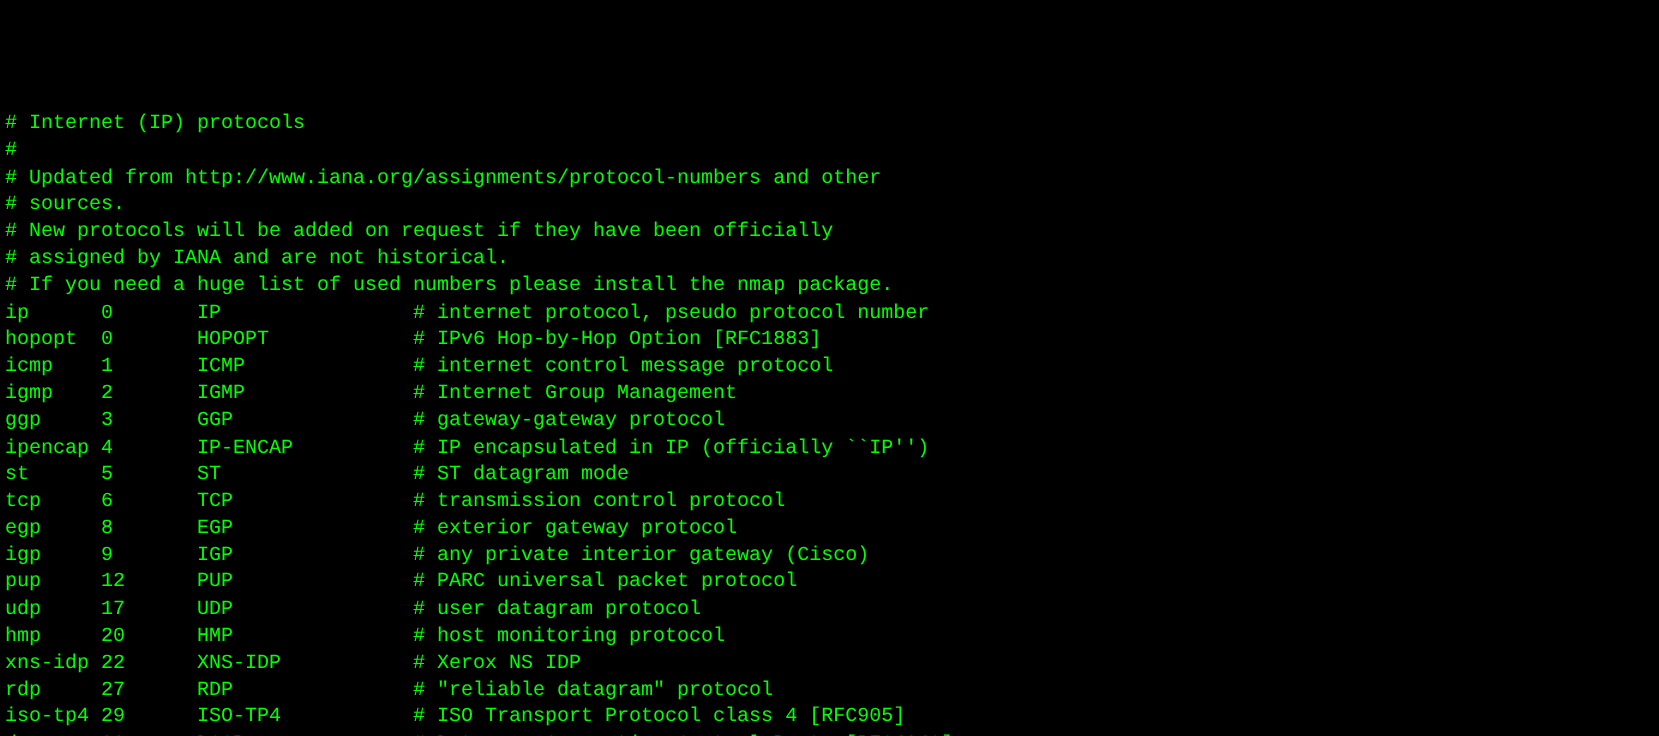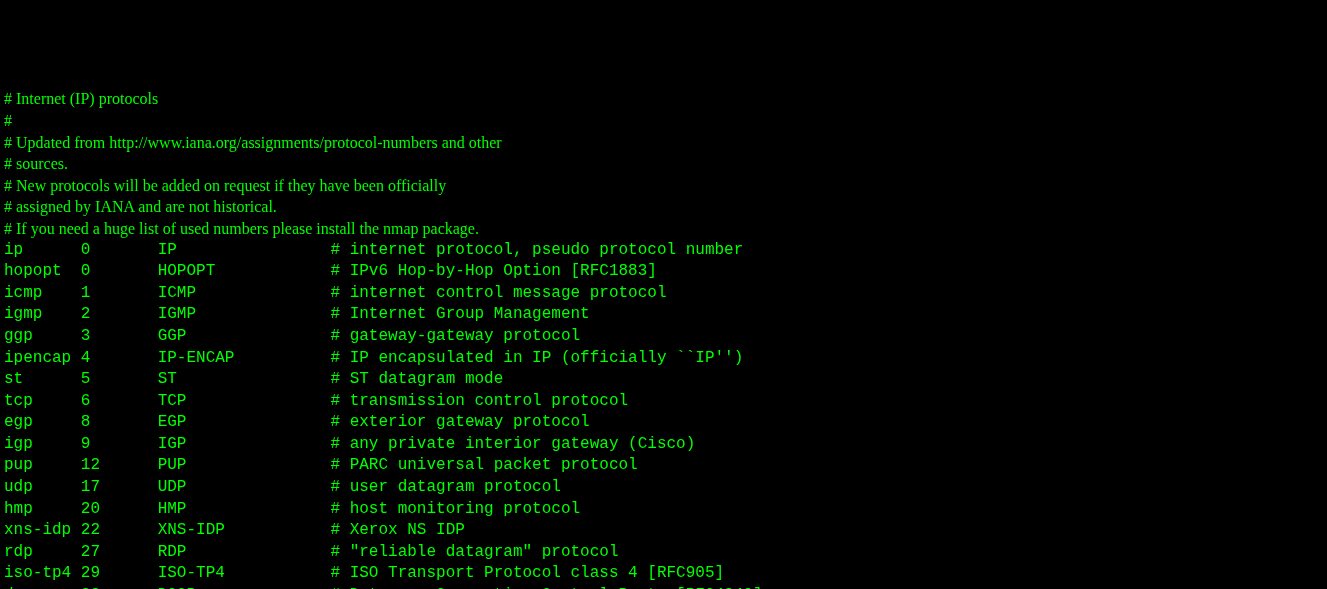--- a/index.html
+++ b/index.html
@@ -14,21 +14,20 @@
       font-size: 16px;
       line-height: 1.35;
       padding: 2px 4px;
       width: 1327px;
       height: 589px;
       overflow: hidden;
       white-space: pre;
     }
     .comment-line {
       display: block;
-      font-family: Liberation Serif, serif;
     }
     .proto-line {
       display: block;
     }
     .col-name {
       display: inline-block;
       width: 8ch;
     }
     .col-num {
       display: inline-block;

